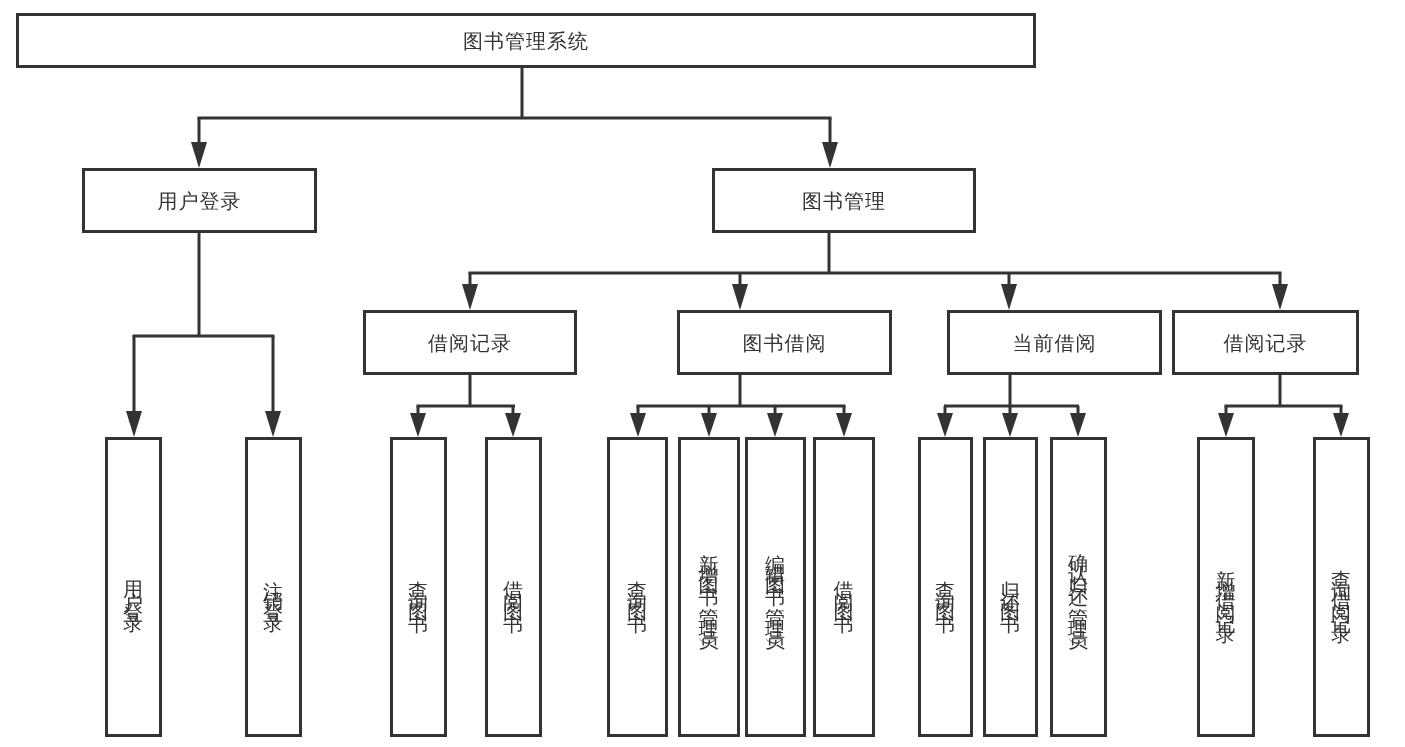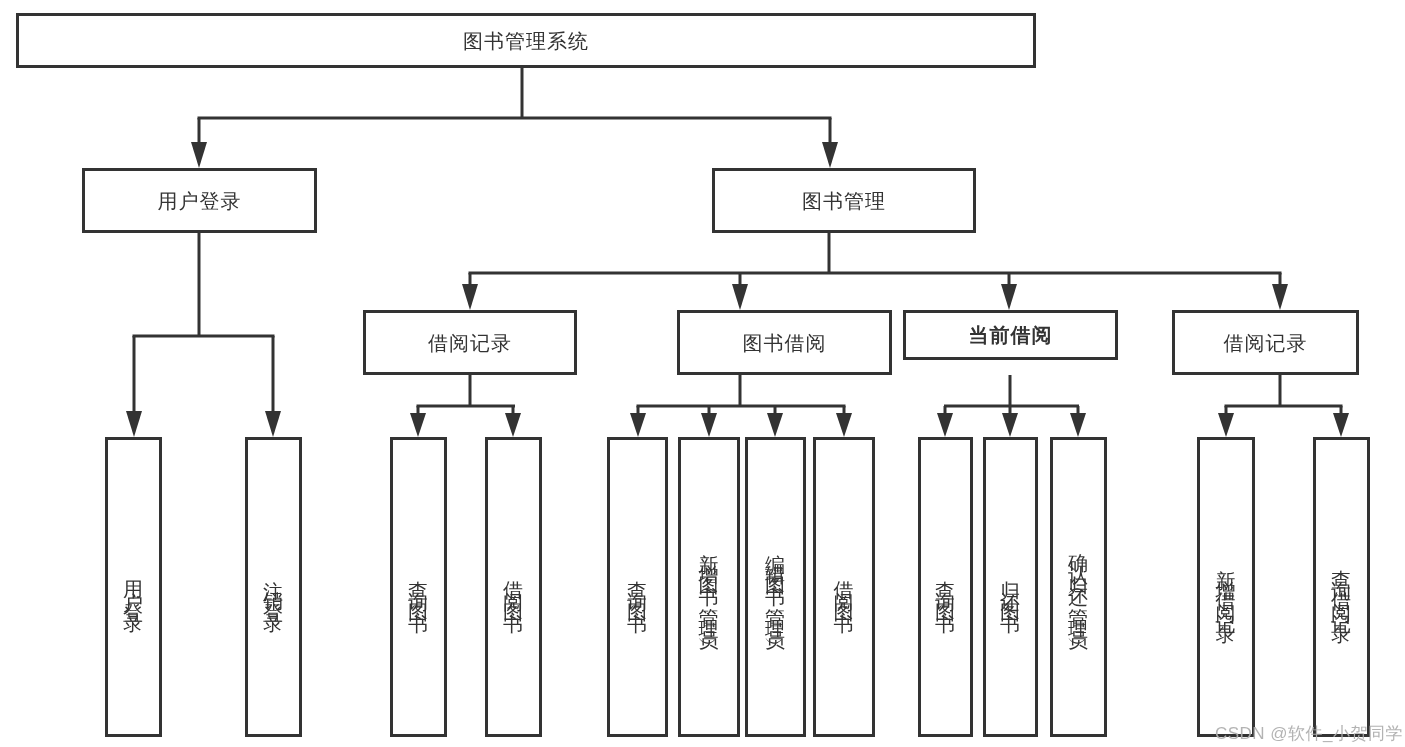--- a/index.html
+++ b/index.html
@@ -41,21 +41,21 @@
     text-orientation: mixed;
     letter-spacing: 11px;
     font-size: 20px;
   }
   
   .n-root   { left: 16px;  top: 13px;  width: 1020px; height: 55px; }
   .n-login  { left: 82px;  top: 168px; width: 235px;  height: 65px; }
   .n-mgmt   { left: 712px; top: 168px; width: 264px;  height: 65px; }
   .n-l3a    { left: 363px; top: 310px; width: 214px;  height: 65px; }
   .n-l3b    { left: 633px; top: 310px; width: 215px;  height: 65px; margin-left: 44px; }
-  .n-l3c    { left: 903px; top: 310px; width: 215px;  height: 50px; font-weight: bold; }
+  .n-l3c    { left: 947px; top: 310px; width: 215px;  height: 65px; }
   .n-l3d    { left: 1172px;top: 310px; width: 187px;  height: 65px; }
   .leaf     { top: 437px; height: 300px; }
   .f-g1a { left: 105px;  width: 57px; }
   .f-g1b { left: 245px;  width: 57px; }
   .f-g2a { left: 390px;  width: 57px; }
   .f-g2b { left: 485px;  width: 57px; }
   .f-g3a { left: 607px;  width: 61px; }
   .f-g3b { left: 678px;  width: 62px; }
   .f-g3c { left: 745px;  width: 61px; }
   .f-g3d { left: 813px;  width: 62px; }
@@ -166,14 +166,13 @@
   <div class="box v leaf f-g3c">编辑图书（管理员）</div>
   <div class="box v leaf f-g3d">借阅图书</div>
 
   <div class="box v leaf f-g4a">查询图书</div>
   <div class="box v leaf f-g4b">归还图书</div>
   <div class="box v leaf f-g4c">确认归还（管理员）</div>
 
   <div class="box v leaf f-g5a">新增借阅记录</div>
   <div class="box v leaf f-g5b">查询借阅记录</div>
 
-  <div id="watermark">CSDN @软件_小贺同学</div>
 </div>
 
 </body></html>

